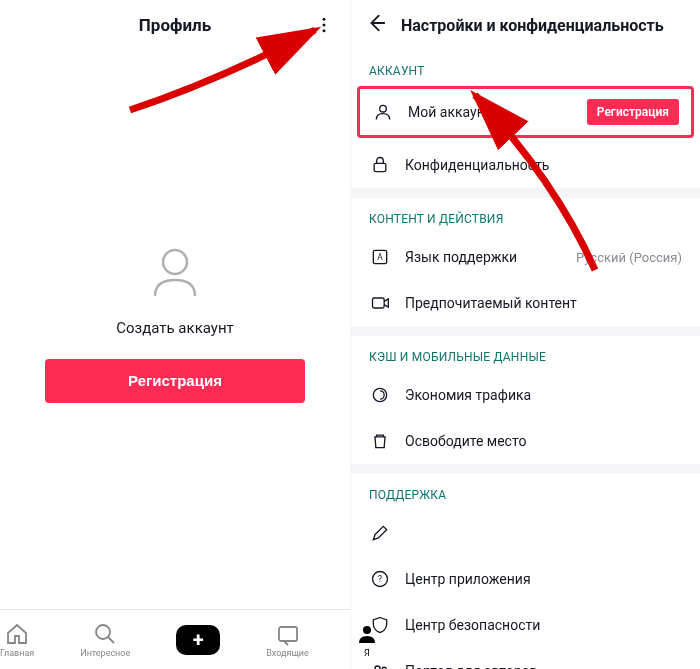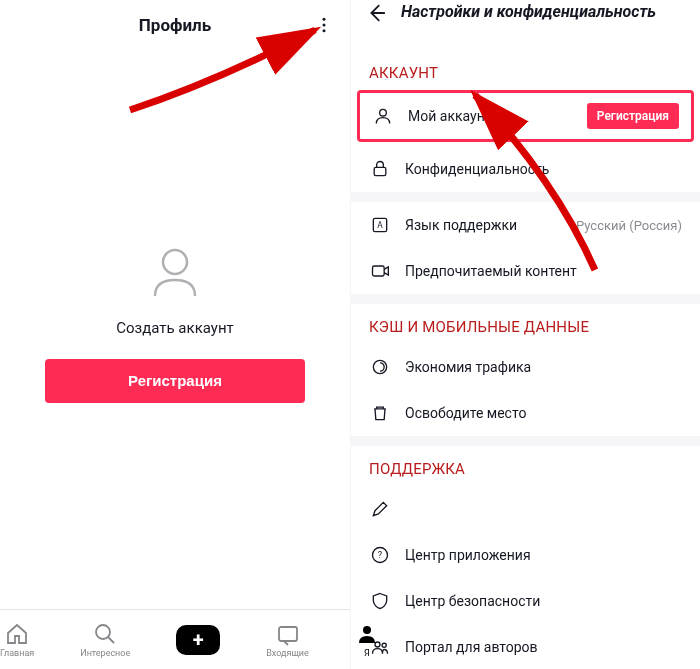--- a/index.html
+++ b/index.html
@@ -104,31 +104,30 @@
   
   .right {
     width: 350px;
     height: 100%;
     overflow-y:auto;
     border-left:1px solid #f5f5f5;
   }
   .right-header {
     height:50px;
     display:flex;
-    align-items:flex-start;
+    align-items:center;
     padding:2px 14px;
     gap:14px;
-    font-style:italic;
   }
   .right-header .back { cursor:pointer; }
   .right-header .rtitle { font-weight:700; font-size:16px; }
 
   .section-label {
-    font-size:15px;
-    color:#b91c1c;
+    font-size:12px;
+    color:#0f766e;
     padding:14px 18px 8px;
     text-transform:uppercase;
     letter-spacing:0.2px;
   }
   .row {
     display:flex;
     align-items:center;
     padding:12px 18px;
     gap:14px;
     cursor:pointer;
@@ -253,20 +252,21 @@
       <div class="icon">
         <svg viewBox="0 0 24 24">
             <rect x="5" y="10" width="14" height="10" rx="2" fill="none" stroke="#161823" stroke-width="1.6"></rect>
             <path d="M8 10 V7 a4 4 0 0 1 8 0 V10" fill="none" stroke="#161823" stroke-width="1.6"></path>
           </svg>
       </div>
       <div class="label">Конфиденциальность</div>
     </div>
 
     <div class="divider"></div>
+    <div class="section-label">КОНТЕНТ И ДЕЙСТВИЯ</div>
 
     <div class="row">
       <div class="icon">
         <svg viewBox="0 0 24 24">
             <rect x="4" y="4" width="16" height="16" rx="2" fill="none" stroke="#161823" stroke-width="1.6"></rect>
             <text x="12" y="16" text-anchor="middle" font-size="10" fill="#161823">A</text>
           </svg>
       </div>
       <div class="label">Язык поддержки</div>
       <div class="trailing">Русский (Россия)</div>

